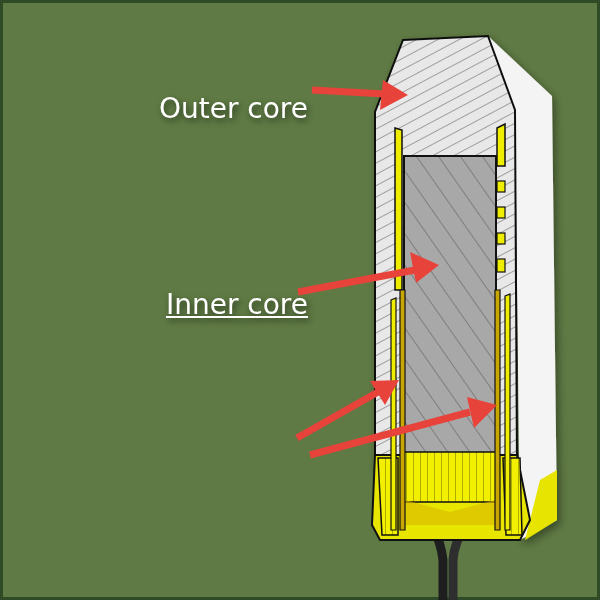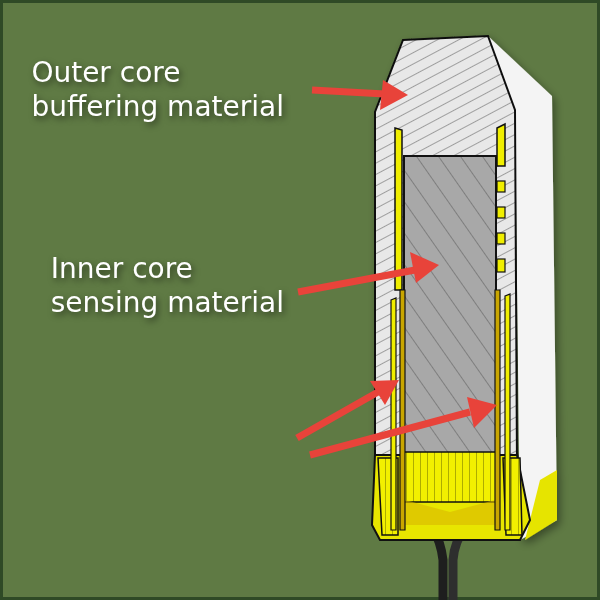--- a/index.html
+++ b/index.html
@@ -1,22 +1,23 @@
 <!DOCTYPE html>
 <html><head>
 <meta charset="utf-8">
 <style>
   html, body { margin:0; padding:0; }
   body { width:600px; height:600px; overflow:hidden; background:#2f4a26; }
   #stage { position:absolute; left:0; top:0; width:600px; height:600px; }
   .label {
-    position:absolute; right:316px; text-align:left;
+    position:absolute; right:292px; text-align:right;
     font-family:"DejaVu Sans", sans-serif; font-size:28px; line-height:34px;
     color:#ffffff; text-shadow: 2px 3px 6px rgba(0,0,0,0.55);
     white-space:nowrap;
+    margin-top:36px;
   }
   .label span { display:block; }
 </style>
 </head>
 <body>
 
 <div id="stage">
   <svg id="art" width="600" height="600" viewBox="0 0 600 600">
     <defs>
       <pattern id="hatchOuter" patternUnits="userSpaceOnUse" width="10" height="10" patternTransform="rotate(-28)">
@@ -89,19 +90,17 @@
       </g>
       <g>
         <line x1="310" y1="455" x2="470" y2="412" stroke-width="7"></line>
         <polygon points="497,405 467,397 474,428" stroke="none"></polygon>
       </g>
     </g>
   </svg>
 
   <div class="label" style="top:56px;">
     <span>Outer core</span>
-    <span>buffering material</span>
   </div>
-  <div class="label" style="top:252px;">
+  <div class="label" style="top:252px;text-decoration:underline;">
     <span>Inner core</span>
-    <span>sensing material</span>
   </div>
 </div>
 
 </body></html>

